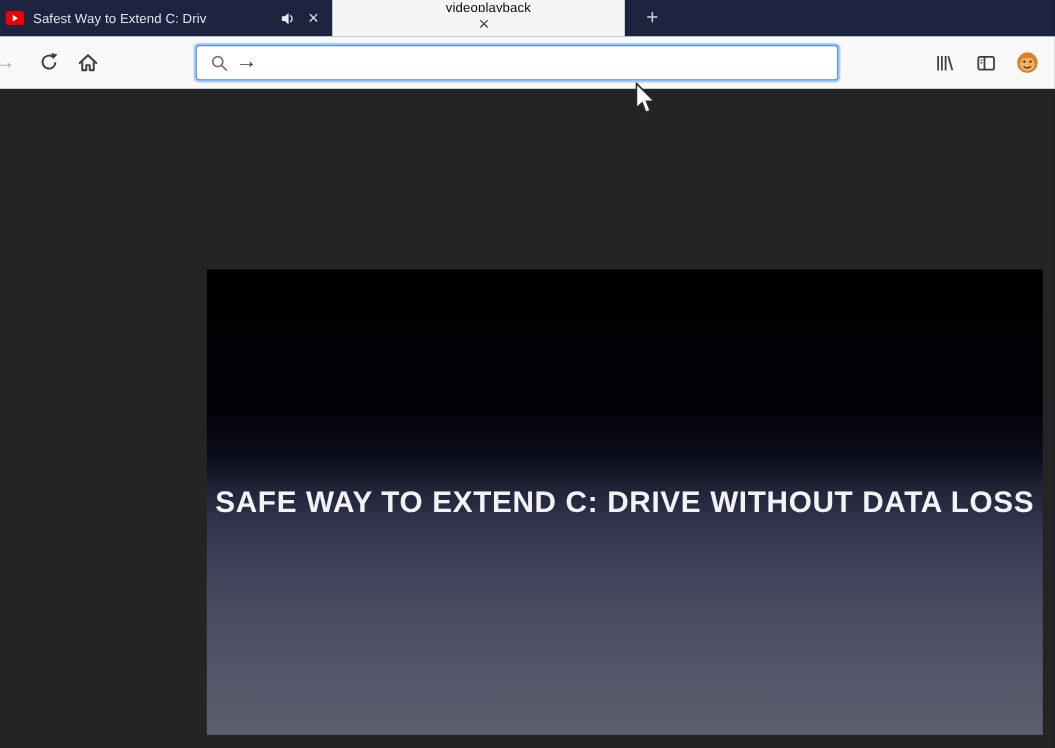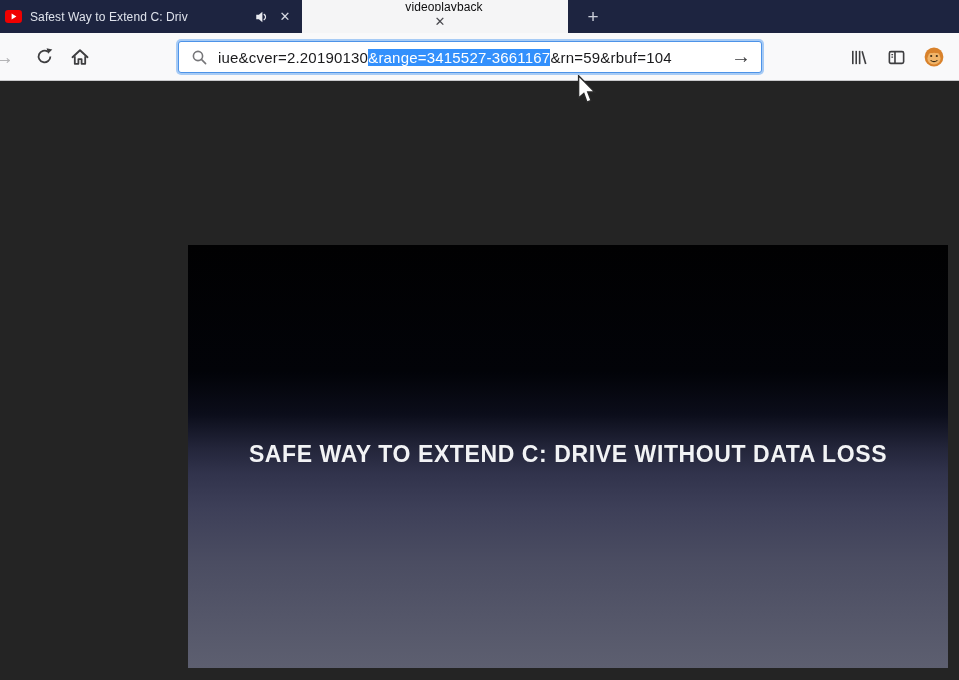--- a/index.html
+++ b/index.html
@@ -85,21 +85,21 @@
   }
   .video-player {
     position:absolute; left:188px; top:164px; width:760px; height:423px;
     background:linear-gradient(180deg,
       #010102 0%, #020308 30%, #0b0d1a 40%, #23253a 48%,
       #31334c 54%, #3d3f58 62%, #4b4d62 75%, #5d5f70 100%);
   }
   .video-caption {
     position:absolute; top:196px; left:0; width:100%;
     text-align:center; color:#f2f3f5;
-    font-size:23px; font-weight:600; letter-spacing:0.6px;
+    font-size:27px; font-weight:600; letter-spacing:0.6px;
     white-space:nowrap;
   }
   .cursor { position:absolute; left:576px; top:75px; z-index:50; }
 </style>
 </head>
 <body>
 
 <div class="tab-bar">
 
   <div class="tab inactive">
@@ -149,21 +149,20 @@
     </span>
   </div>
 
   <div class="address-bar">
     <span style="display:flex;">
       <svg width="17" height="17" viewBox="0 0 17 17">
         <circle cx="7" cy="7" r="4.6" fill="none" stroke="#767679" stroke-width="1.6"></circle>
         <line x1="10.4" y1="10.4" x2="14.6" y2="14.6" stroke="#767679" stroke-width="1.6" stroke-linecap="round"></line>
       </svg>
     </span>
-    <span class="url-text"><span>iue&amp;cver=2.20190130</span><span class="url-selected">&amp;range=3415527-3661167</span><span>&amp;rn=59&amp;rbuf=104</span></span>
     <span class="go-btn">→</span>
   </div>
 
   <div class="tool-right">
     <div class="tool-icon-btn">
       <span style="display:flex;">
         <svg width="19" height="19" viewBox="0 0 20 20">
           <line x1="4" y1="3" x2="4" y2="17" stroke="#3e3e40" stroke-width="1.7"></line>
           <line x1="7.6" y1="3" x2="7.6" y2="17" stroke="#3e3e40" stroke-width="1.7"></line>
           <line x1="11.2" y1="3" x2="11.2" y2="17" stroke="#3e3e40" stroke-width="1.7"></line>

